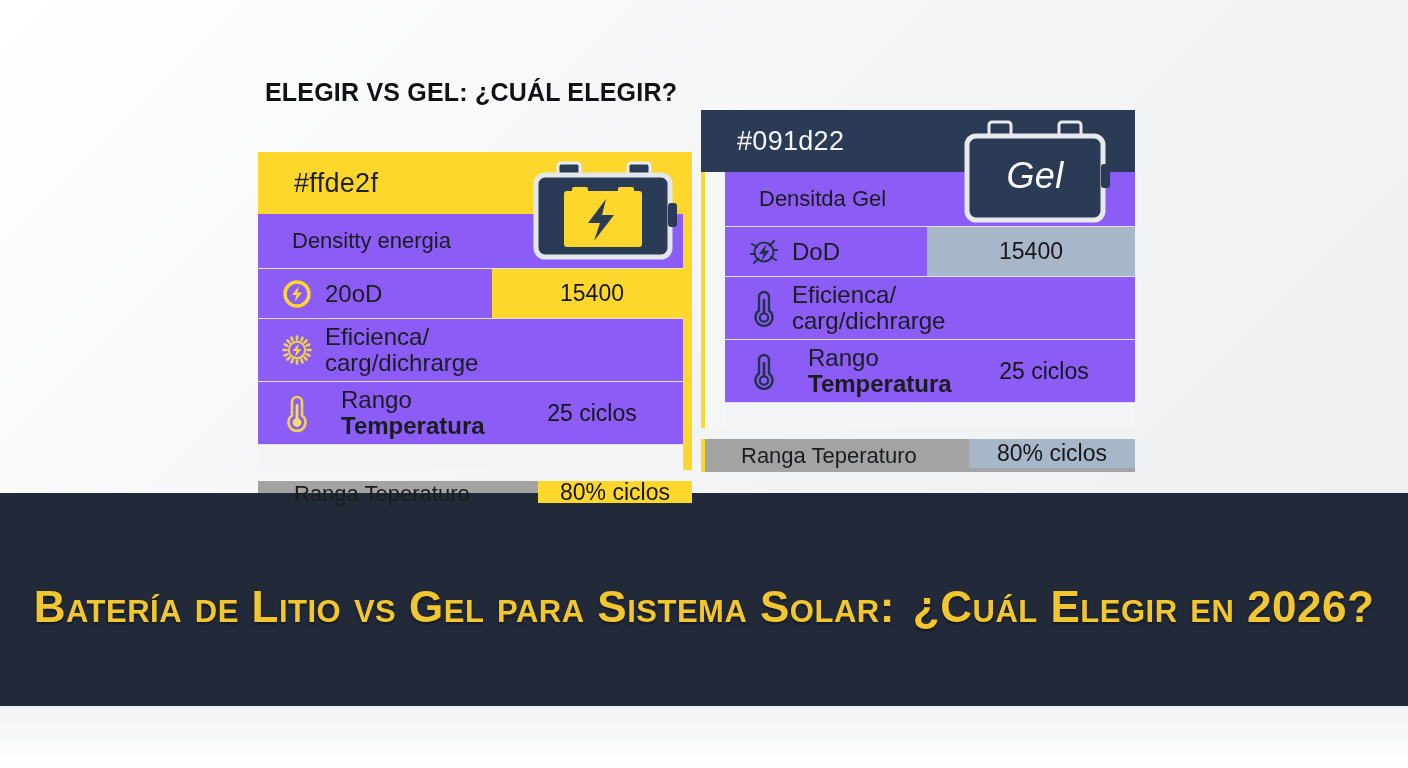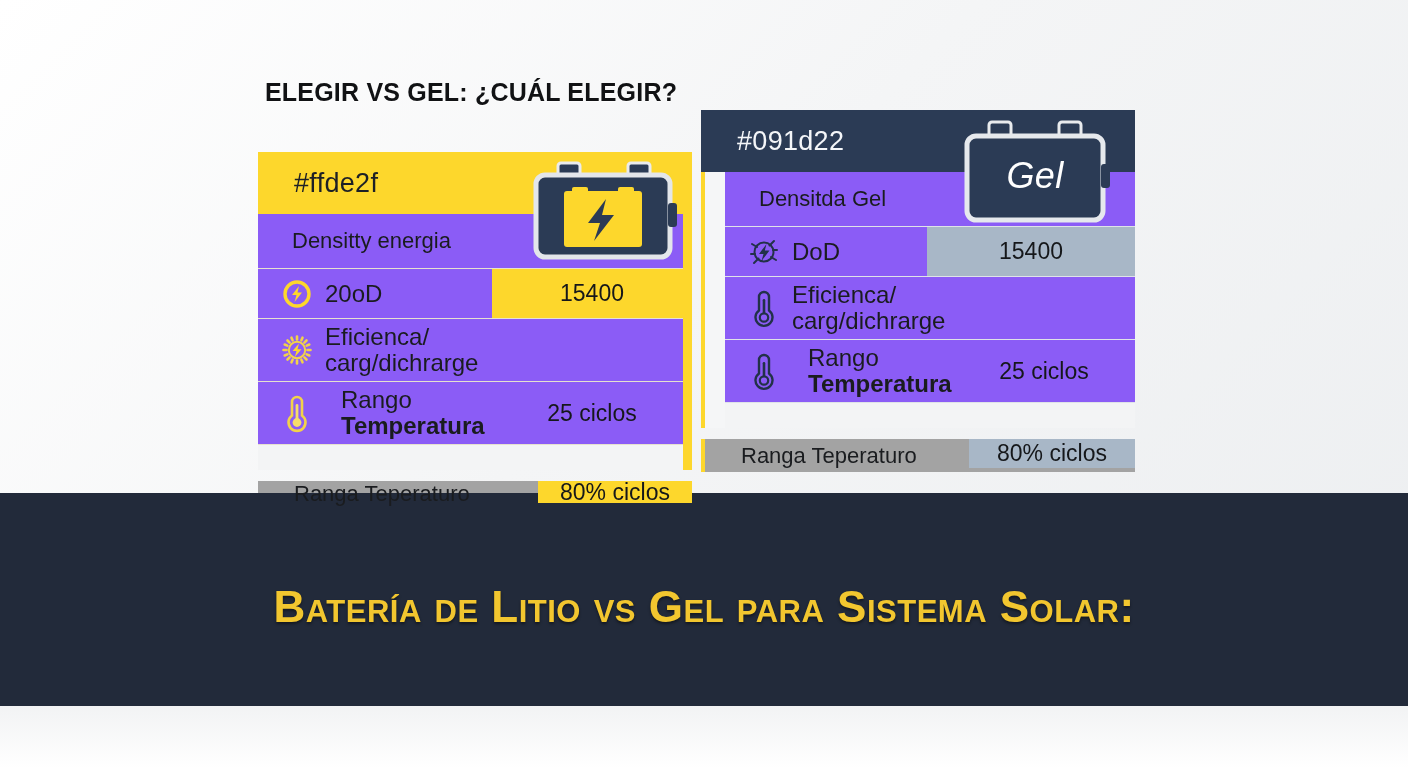--- a/index.html
+++ b/index.html
@@ -352,15 +352,16 @@
     <div class="bottom-card">
       <span class="bc-label">Ranga Teperaturo</span>
       <span class="chip filled">80% ciclos</span>
     </div>
   </div>
 
 </div>
 
 <div id="bottom-banner">
   <div class="bline" id="banner-line1">Batería de Litio vs Gel para Sistema Solar:</div>
+  <div class="bline" id="banner-line2">¿Cuál Elegir en 2026?</div>
 </div>
 
 <div id="bottom-strip"></div>
 
 </body></html>

